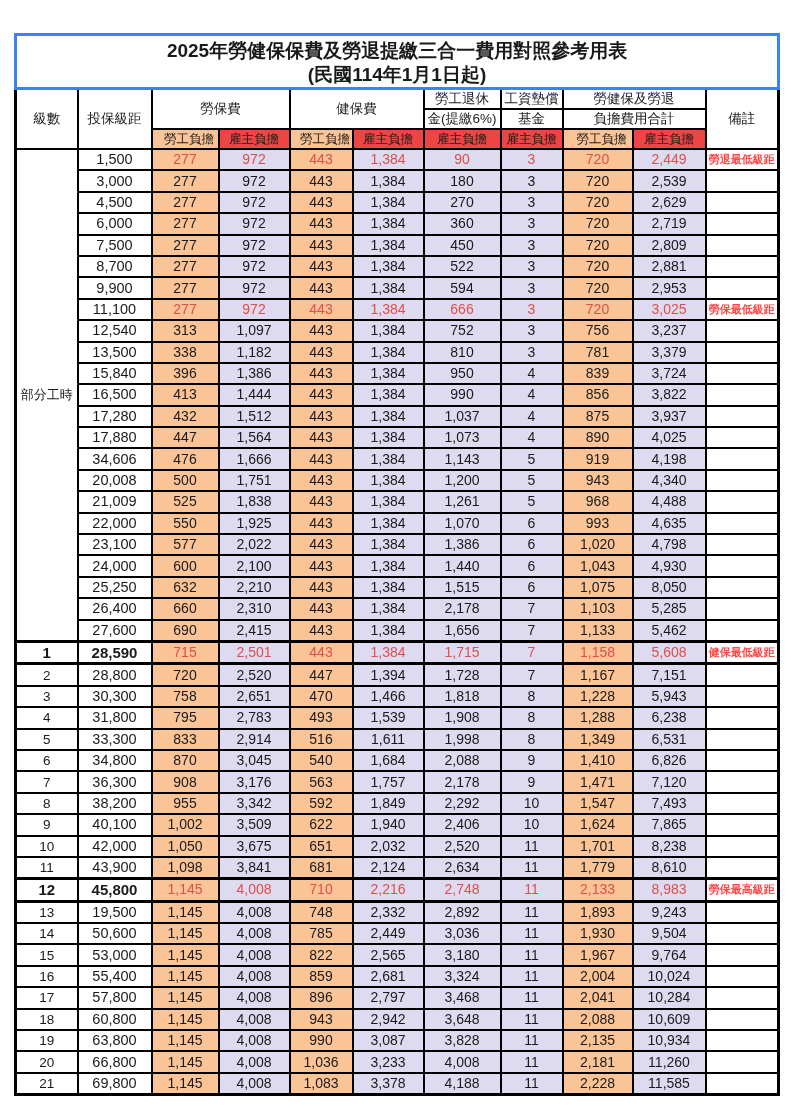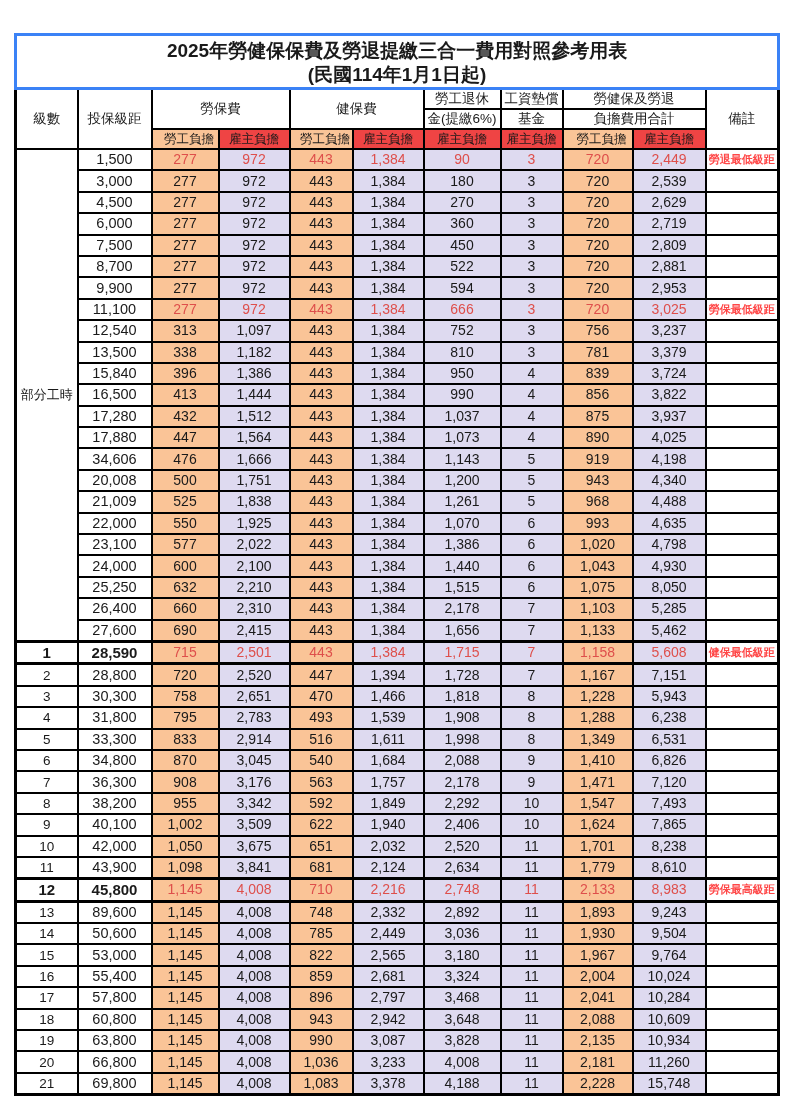--- a/index.html
+++ b/index.html
@@ -519,21 +519,21 @@
         <td class="val c-emp">710</td>
         <td class="val c-er">2,216</td>
         <td class="val c-er">2,748</td>
         <td class="val c-er">11</td>
         <td class="val c-emp">2,133</td>
         <td class="val c-er">8,983</td>
         <td class="remark-cell">勞保最高級距</td>
       </tr>
       <tr>
         <td class="level-cell">13</td>
-        <td class="salary-cell">89,600</td>
+        <td class="salary-cell">19,500</td>
         <td class="val c-emp">1,145</td>
         <td class="val c-er">4,008</td>
         <td class="val c-emp">748</td>
         <td class="val c-er">2,332</td>
         <td class="val c-er">2,892</td>
         <td class="val c-er">11</td>
         <td class="val c-emp">1,893</td>
         <td class="val c-er">9,243</td>
         <td class="remark-cell"></td>
       </tr>
@@ -631,17 +631,17 @@
       <tr>
         <td class="level-cell">21</td>
         <td class="salary-cell">69,800</td>
         <td class="val c-emp">1,145</td>
         <td class="val c-er">4,008</td>
         <td class="val c-emp">1,083</td>
         <td class="val c-er">3,378</td>
         <td class="val c-er">4,188</td>
         <td class="val c-er">11</td>
         <td class="val c-emp">2,228</td>
-        <td class="val c-er">15,748</td>
+        <td class="val c-er">11,585</td>
         <td class="remark-cell"></td>
       </tr>
     </tbody>
 </table>
 
 </body></html>

